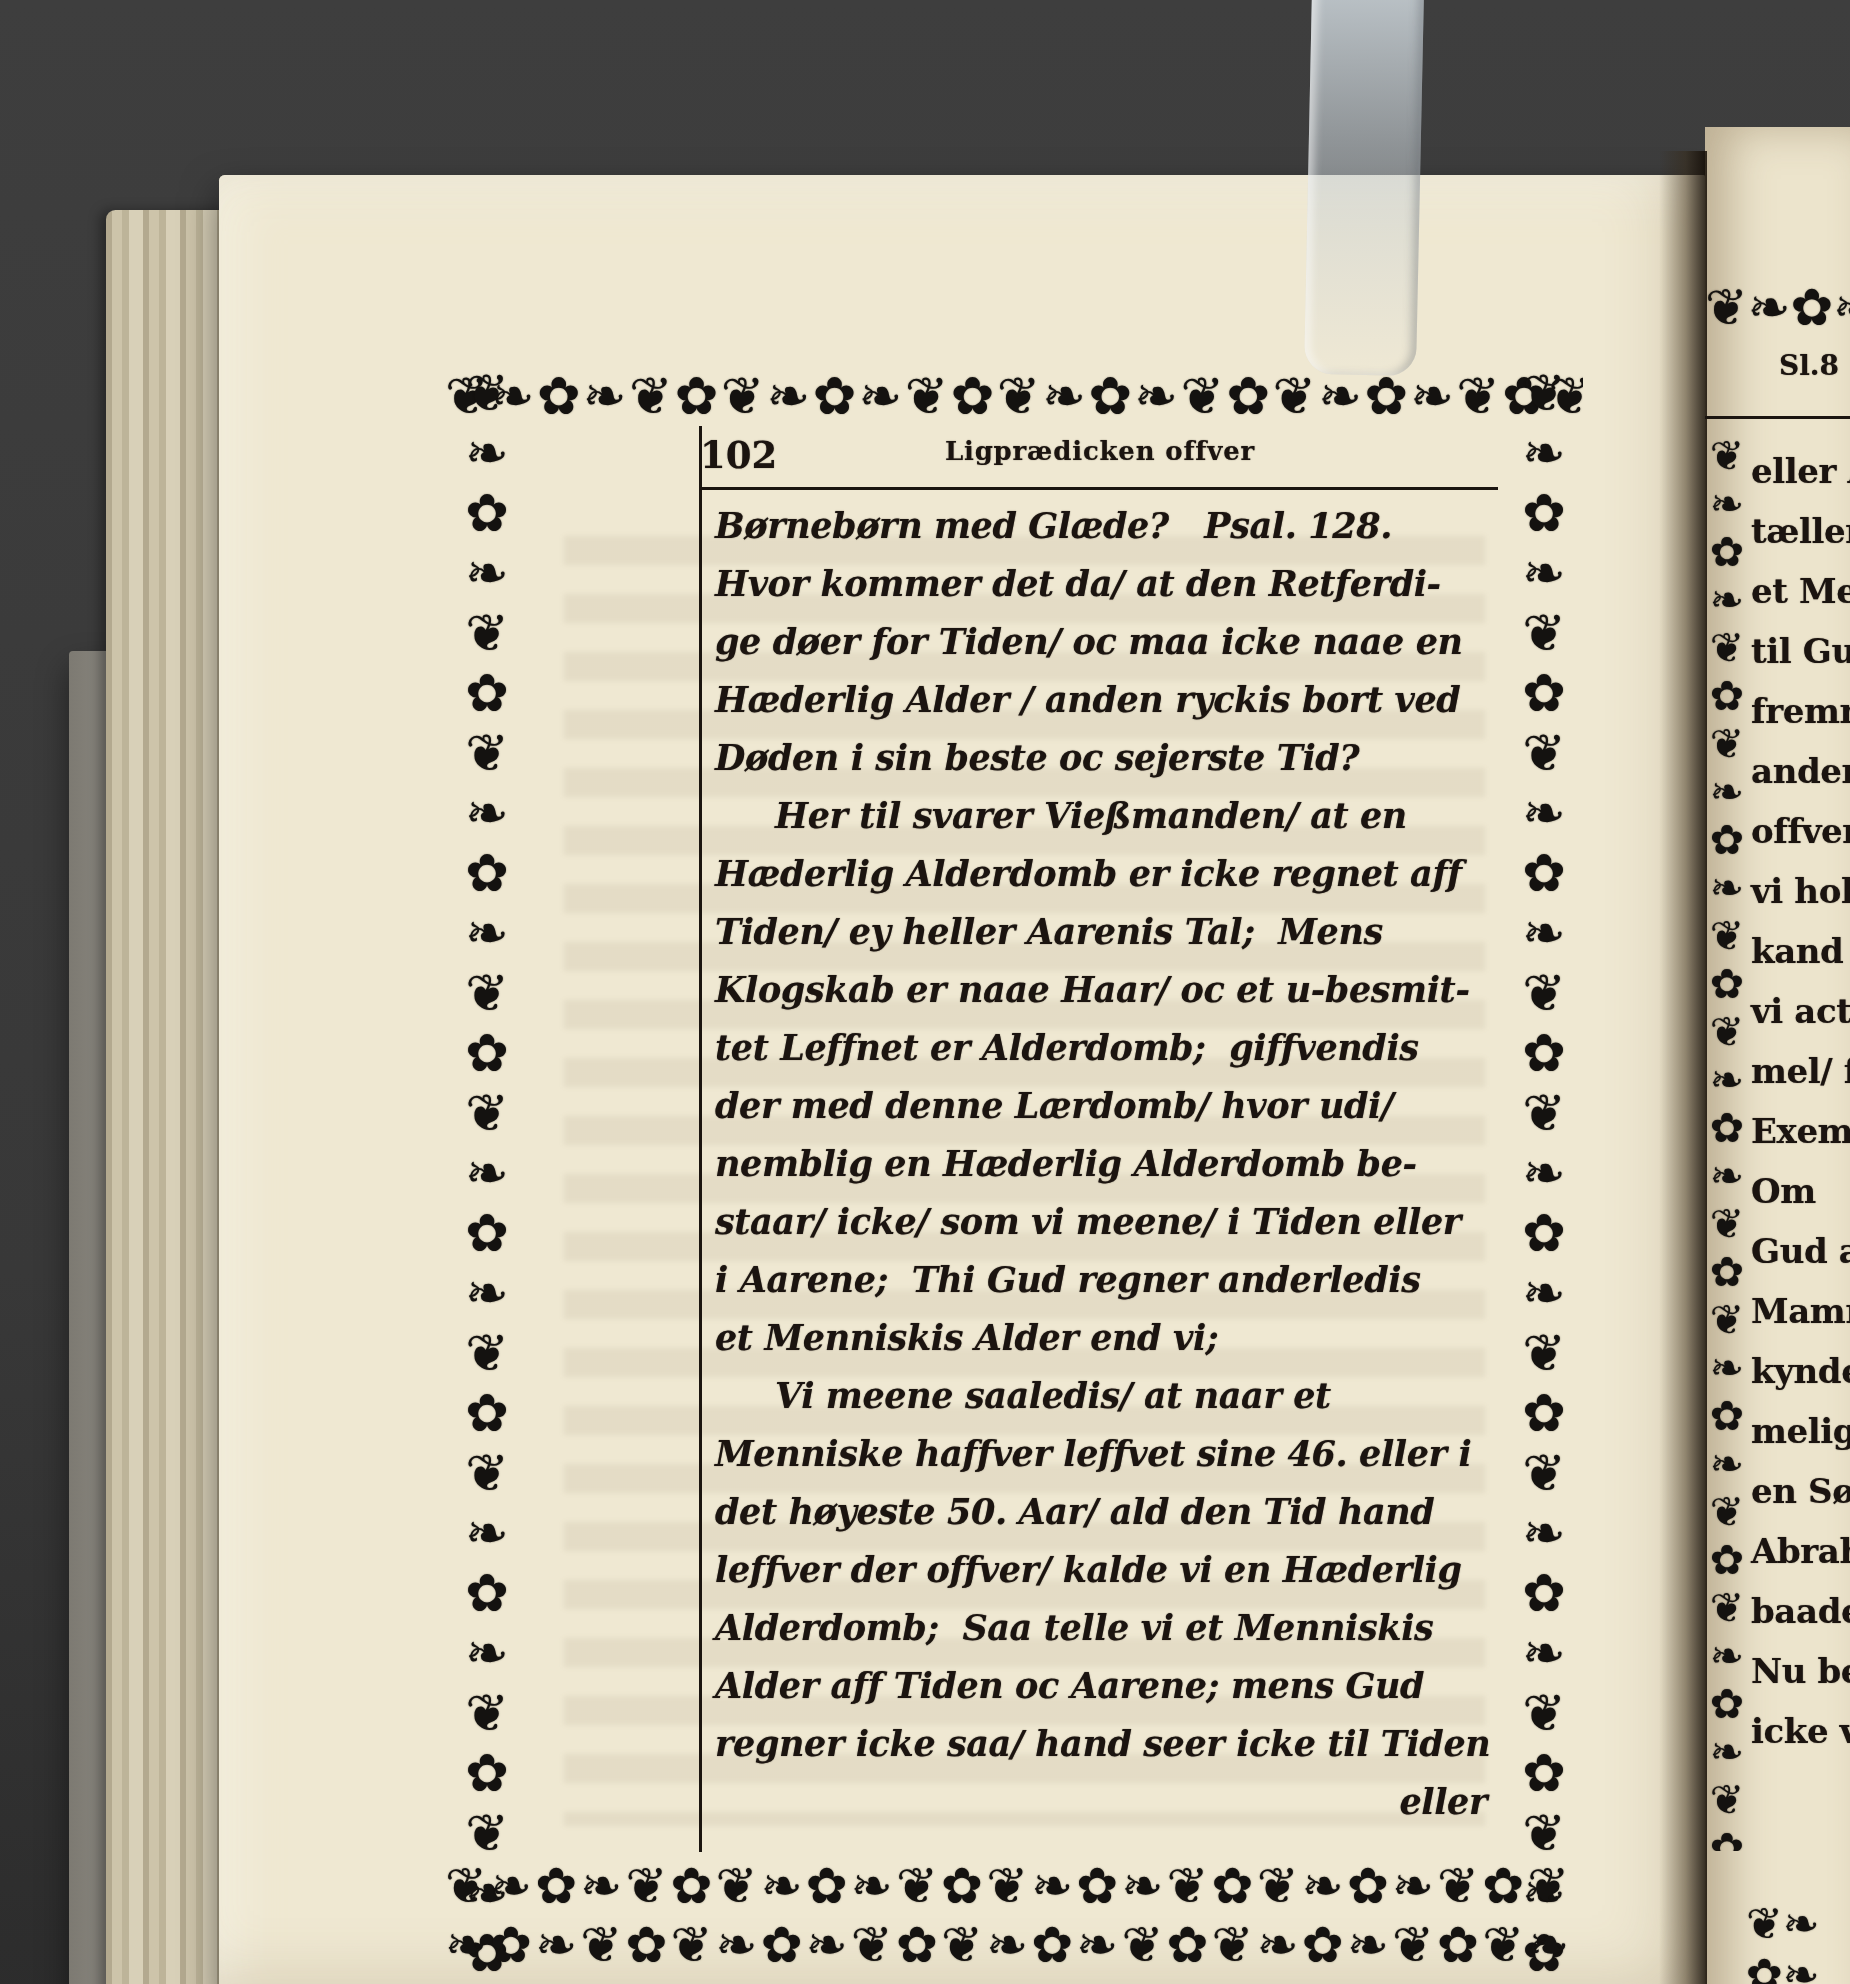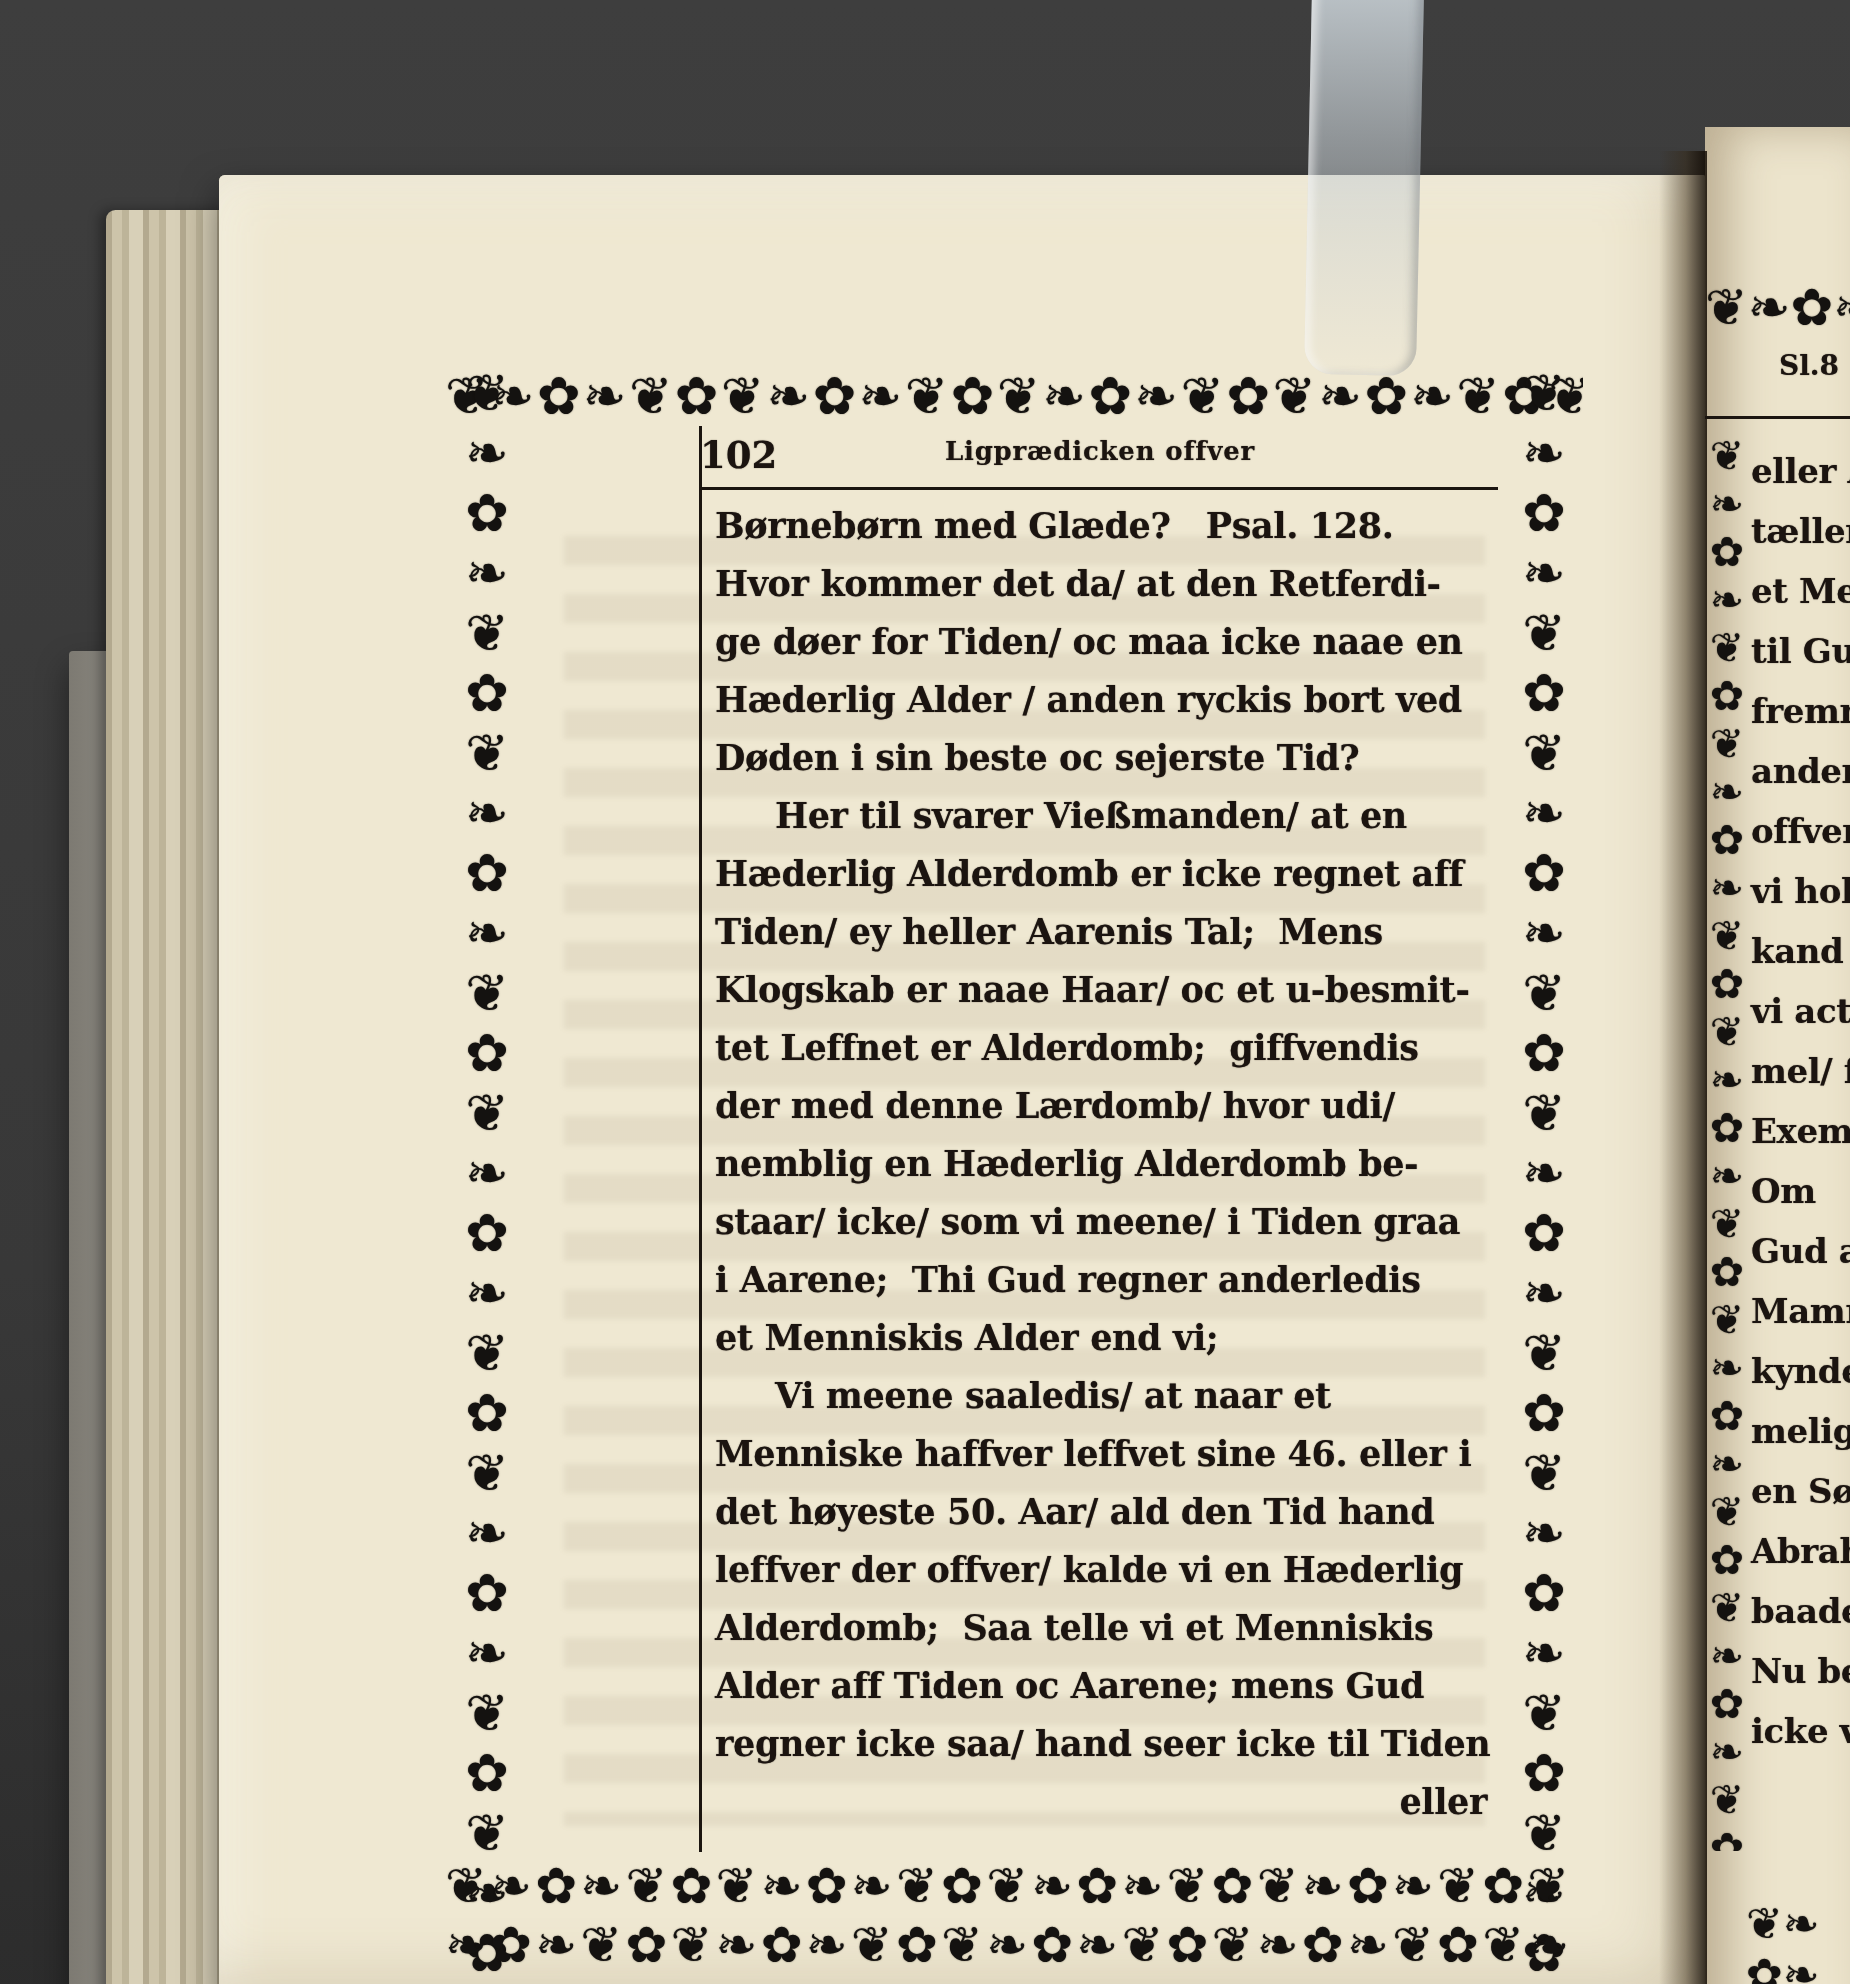--- a/index.html
+++ b/index.html
@@ -61,21 +61,21 @@
   
   .rule{position:absolute;background:#1b1510;}
   .header-rule{left:700px;top:487px;width:798px;height:3.2px;}
   .col-rule{left:699px;top:426px;width:3.2px;height:1426px;}
   .rp-rule{left:1705px;top:416px;width:146px;height:2.8px;}
   
   .ink{color:#1b1410;text-shadow:0 0 1.2px rgba(25,17,8,.6);}
   .page-number{position:absolute;left:700px;top:433px;font-size:37px;font-weight:700;}
   .running-header{position:absolute;left:703px;top:436px;width:794px;text-align:center;
     font-size:26px;font-weight:700;letter-spacing:0.8px;}
-  .text-block{position:absolute;left:715px;top:497px;width:784px;}
+  .text-block{position:absolute;left:715px;top:497px;width:784px;font-style:italic;}
   .text-block .line{
     font-size:35px;font-weight:700;line-height:58px;white-space:pre;letter-spacing:-0.4px;
   }
   .text-block .line.indent{padding-left:60px;}
   .text-block .line.right{text-align:right;padding-right:12px;}
   .rp-signature{position:absolute;left:1779px;top:349px;font-size:28px;font-weight:700;text-align:right;}
   .rp-text{position:absolute;left:1751px;top:441px;width:159px;}
   .rp-text .line{font-size:34px;font-weight:700;line-height:60px;white-space:pre;letter-spacing:-0.4px;}
   
   .bleed{
@@ -124,21 +124,21 @@
       <div class="line">ge døer for Tiden/ oc maa icke naae en</div>
       <div class="line">Hæderlig Alder / anden ryckis bort ved</div>
       <div class="line">Døden i sin beste oc sejerste Tid?</div>
       <div class="line indent">Her til svarer Vießmanden/ at en</div>
       <div class="line">Hæderlig Alderdomb er icke regnet aff</div>
       <div class="line">Tiden/ ey heller Aarenis Tal;  Mens</div>
       <div class="line">Klogskab er naae Haar/ oc et u-besmit-</div>
       <div class="line">tet Leffnet er Alderdomb;  giffvendis</div>
       <div class="line">der med denne Lærdomb/ hvor udi/</div>
       <div class="line">nemblig en Hæderlig Alderdomb be-</div>
-      <div class="line">staar/ icke/ som vi meene/ i Tiden graa</div>
+      <div class="line">staar/ icke/ som vi meene/ i Tiden eller</div>
       <div class="line">i Aarene;  Thi Gud regner anderledis</div>
       <div class="line">et Menniskis Alder end vi;</div>
       <div class="line indent">Vi meene saaledis/ at naar et</div>
       <div class="line">Menniske haffver leffvet sine 46. eller i</div>
       <div class="line">det høyeste 50. Aar/ ald den Tid hand</div>
       <div class="line">leffver der offver/ kalde vi en Hæderlig</div>
       <div class="line">Alderdomb;  Saa telle vi et Menniskis</div>
       <div class="line">Alder aff Tiden oc Aarene; mens Gud</div>
       <div class="line">regner icke saa/ hand seer icke til Tiden</div>
       <div class="line right">eller</div>

